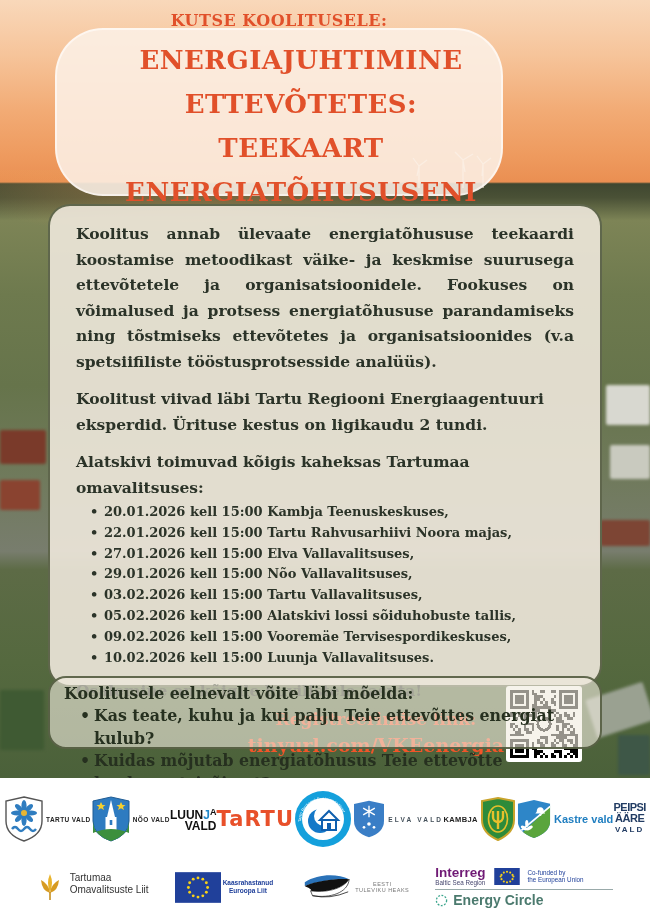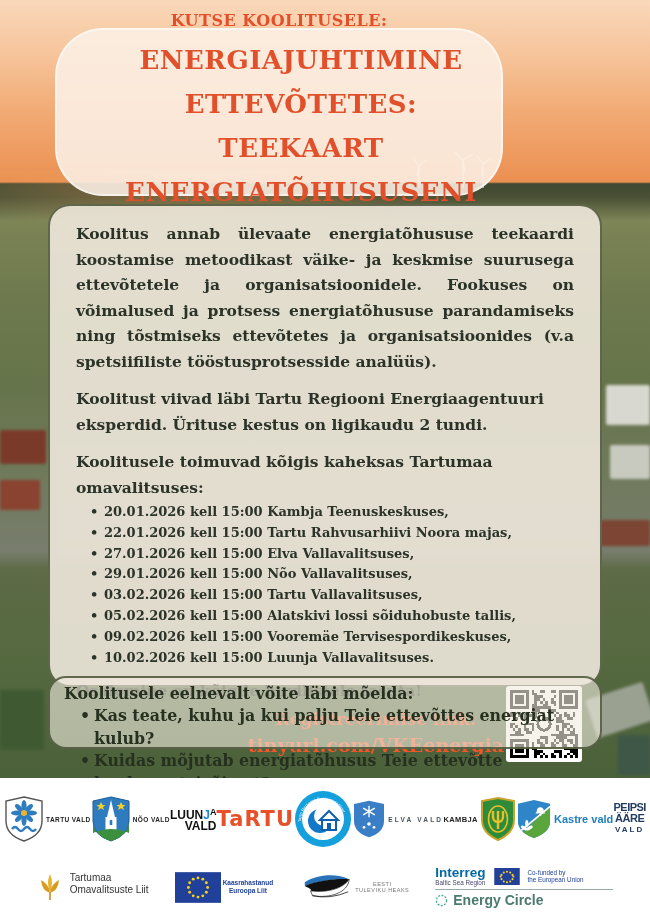--- a/index.html
+++ b/index.html
@@ -54,21 +54,21 @@
   .lbl.sp{letter-spacing:2.2px;color:#44505a;}
   .luunja{font-weight:900;color:#111;font-size:12px;line-height:11px;font-family:"Liberation Sans",sans-serif;text-align:right;}
   .luunja .j{color:#1f86c8;}
   .tartu-word{font-weight:900;font-size:21px;color:#e8502a;letter-spacing:1px;font-family:"DejaVu Sans",sans-serif;}
   .peipsi{font-weight:900;color:#223c63;text-align:center;line-height:10.5px;font-size:11px;letter-spacing:-0.5px;}
   .peipsi .vald{font-size:8px;letter-spacing:2px;}
   .kastre-lbl{font-size:11px;font-weight:bold;color:#1f7ec0;}
   .tol-text{font-size:10px;color:#333;line-height:12px;}
   .eu-cap{font-size:6.5px;font-weight:bold;color:#20409a;text-align:center;line-height:8px;}
   .est-cap{font-size:5.5px;color:#777;text-align:center;line-height:6.5px;letter-spacing:.5px;}
-  .interreg-brand{font-weight:800;font-size:13.5px;color:#0369a1;line-height:13px;}
+  .interreg-brand{font-weight:800;font-size:13.5px;color:#701a75;line-height:13px;}
   .interreg-sub{font-size:6.3px;color:#46466e;}
   .cofund{font-size:6.3px;color:#20409a;line-height:7.5px;}
   .ig-top{display:flex;align-items:center;gap:8px;}
   .ig-div{border-top:1px solid #9aa;margin:3px 0 2px;}
   .ec-row{display:flex;align-items:center;gap:5px;}
   .ec-text{font-size:14px;font-weight:bold;color:#4b7a6e;}
   .turbines{position:absolute;left:405px;top:146px;}
 </style>
 </head>
 <body>
@@ -100,21 +100,21 @@
     <p class="kicker">KUTSE KOOLITUSELE:</p>
     <h1 class="title">
       <span>ENERGIAJUHTIMINE ETTEVÕTETES:</span><br>
       <span>TEEKAART ENERGIATÕHUSUSENI</span>
     </h1>
   </div>
 
   <div class="main-box">
     <p class="intro">Koolitus annab ülevaate energiatõhususe teekaardi koostamise metoodikast väike- ja keskmise suurusega ettevõtetele ja organisatsioonidele. Fookuses on võimalused ja protsess energiatõhususe parandamiseks ning tõstmiseks ettevõtetes ja organisatsioonides (v.a spetsiifiliste tööstusprotsesside analüüs).</p>
     <p class="mt">Koolitust viivad läbi Tartu Regiooni Energiaagentuuri eksperdid. Ürituse kestus on ligikaudu 2 tundi.</p>
-    <p class="mt">Koolitusele toimuvad kõigis kaheksas Tartumaa omavalitsuses:</p>
+    <p class="mt">Alatskivi toimuvad kõigis kaheksas Tartumaa omavalitsuses:</p>
     <ul class="meet">
       <li>20.01.2026 kell 15:00 Kambja Teenuskeskuses,</li>
       <li>22.01.2026 kell 15:00 Tartu Rahvusarhiivi Noora majas,</li>
       <li>27.01.2026 kell 15:00 Elva Vallavalitsuses,</li>
       <li>29.01.2026 kell 15:00 Nõo Vallavalitsuses,</li>
       <li>03.02.2026 kell 15:00 Tartu Vallavalitsuses,</li>
       <li>05.02.2026 kell 15:00 Alatskivi lossi sõiduhobuste tallis,</li>
       <li>09.02.2026 kell 15:00 Vooremäe Tervisespordikeskuses,</li>
       <li>10.02.2026 kell 15:00 Luunja Vallavalitsuses.</li>
     </ul>

